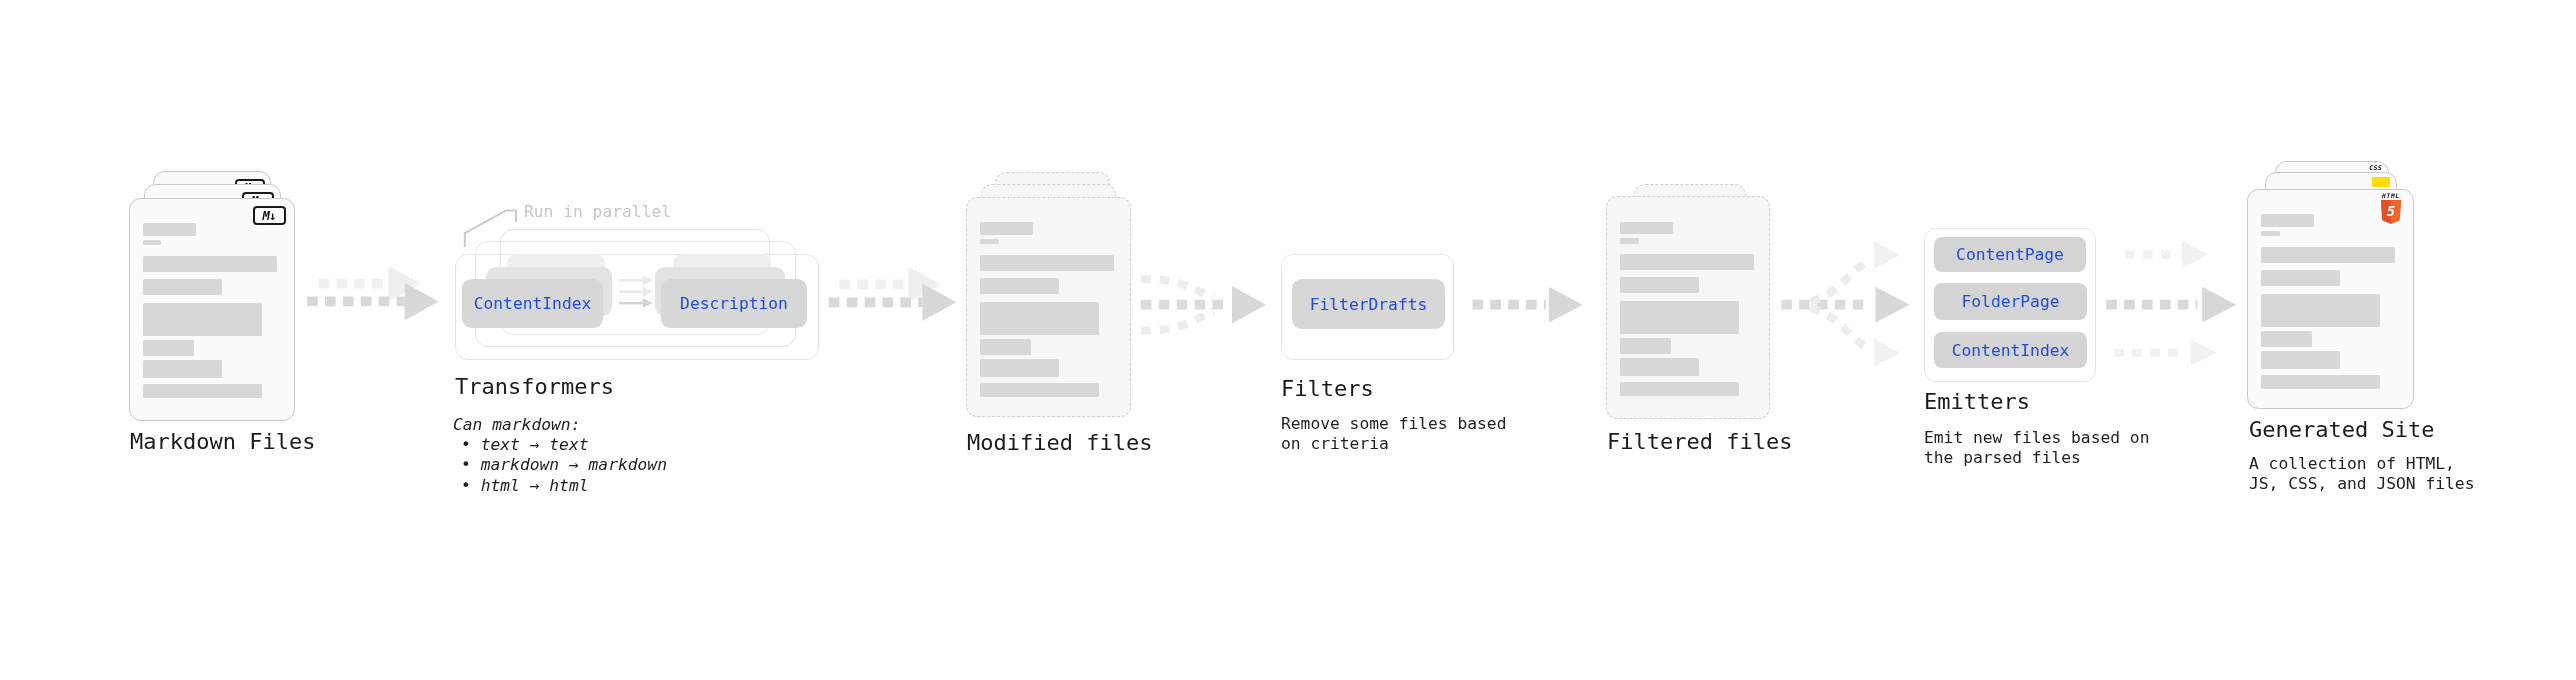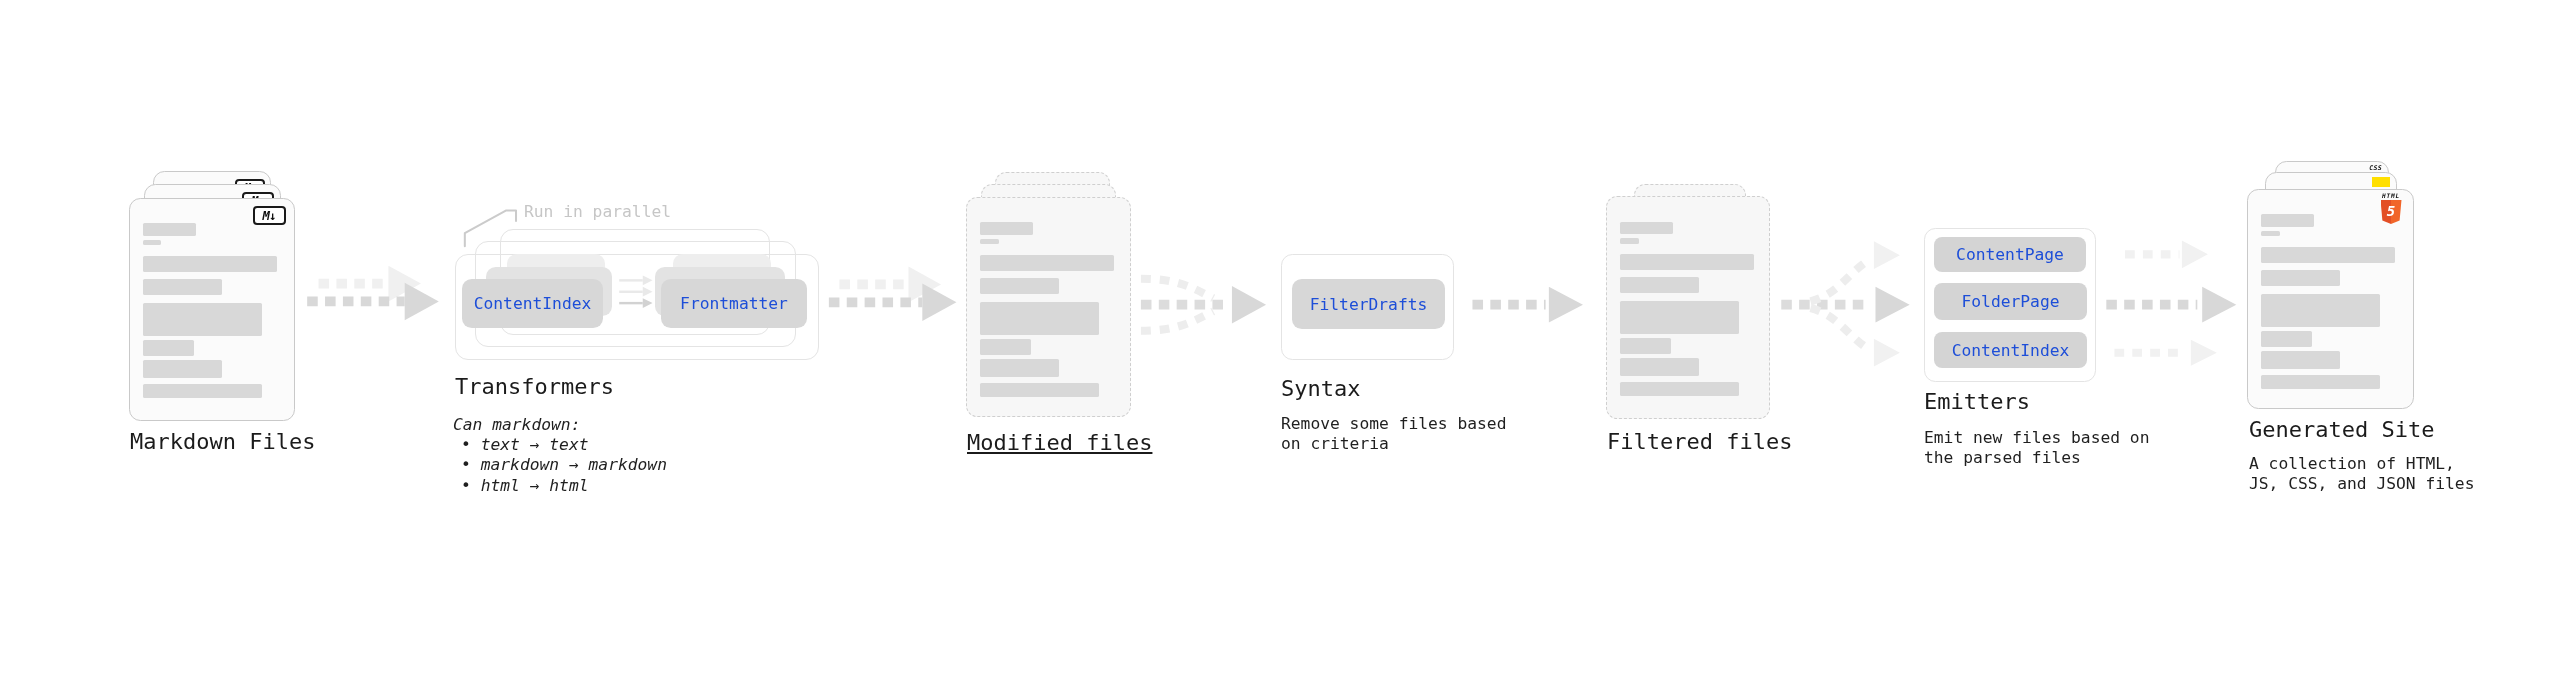--- a/index.html
+++ b/index.html
@@ -131,21 +131,21 @@
 
     <div class="node ghost2" style="left:507px;top:254px;width:98px;height:49px;"></div>
     <div class="node ghost1" style="left:486px;top:267px;width:126px;height:49px;"></div>
     <div class="node" style="left:462px;top:279px;width:141px;height:49px;">
       <span>ContentIndex</span>
     </div>
 
     <div class="node ghost2" style="left:673px;top:254px;width:98px;height:49px;"></div>
     <div class="node ghost1" style="left:655px;top:267px;width:130px;height:49px;"></div>
     <div class="node" style="left:661px;top:279px;width:146px;height:49px;">
-      <span>Frontmatter</span>
+      <span>Description</span>
     </div>
   </div>
   <div class="stage-label" style="left:455px;top:375px;">Transformers</div>
   <div class="abs" style="left:453px;top:414px;">
     <div class="desc-title">Can markdown:</div>
     <div class="desc-item">• text → text</div>
     <div class="desc-item">• markdown → markdown</div>
     <div class="desc-item">• html → html</div>
   </div>
 
@@ -158,29 +158,29 @@
           <div class="bar" style="width: 18.7px; height: 5.7px; margin-bottom: 10.6px;"></div>
           <div class="bar" style="width: 134px; height: 16.3px; margin-bottom: 6.5px;"></div>
           <div class="bar" style="width: 79px; height: 16.3px; margin-bottom: 8.1px;"></div>
           <div class="bar" style="width: 119px; height: 32.5px; margin-bottom: 4.1px;"></div>
           <div class="bar" style="width: 51px; height: 16.3px; margin-bottom: 4.1px;"></div>
           <div class="bar" style="width: 79px; height: 18px; margin-bottom: 5.7px;"></div>
           <div class="bar" style="width: 119px; height: 14px; margin-bottom: 0px;"></div>
         </div>
     </div>
   </div>
-  <div class="stage-label" style="left:967px;top:431px;text-decoration:underline;">Modified files</div>
+  <div class="stage-label" style="left:967px;top:431px;">Modified files</div>
 
   <div>
     <div class="outline filled" style="left:1281px;top:254px;width:173px;height:106px;"></div>
     <div class="node" style="left:1292px;top:279px;width:153px;height:50px;">
       <span>FilterDrafts</span>
     </div>
   </div>
-  <div class="stage-label" style="left:1281px;top:377px;">Syntax</div>
+  <div class="stage-label" style="left:1281px;top:377px;">Filters</div>
   <div class="stage-desc" style="left:1281px;top:414px;">Remove some files based
 on criteria</div>
 
   <div class="abs" style="left:1606px;top:184px;width:171px;height:240px;">
     <div class="doc dashed" style="left:28px;top:0;width:112px;height:223px;"></div>
     <div class="doc dashed" style="left:0;top:12.2px;width:164px;height:223px;">
       <div class="bars doc-bars">
           <div class="bar" style="width: 53px; height: 12.2px; margin-bottom: 4.1px;"></div>
           <div class="bar" style="width: 18.7px; height: 5.7px; margin-bottom: 10.6px;"></div>
           <div class="bar" style="width: 134px; height: 16.3px; margin-bottom: 6.5px;"></div>

